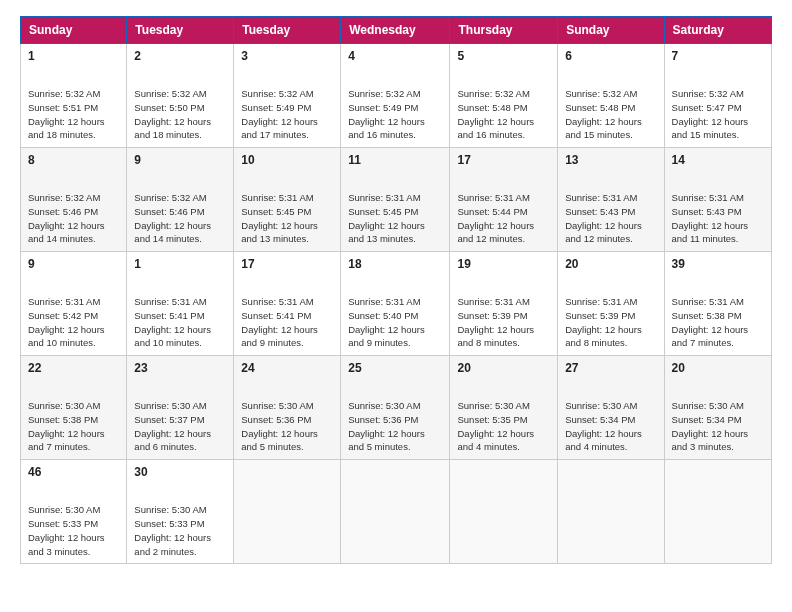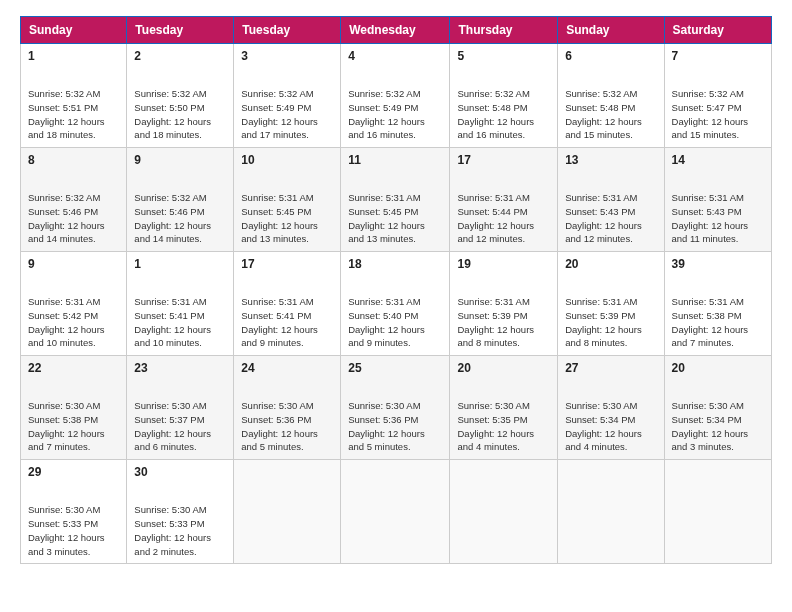--- a/index.html
+++ b/index.html
@@ -341,21 +341,21 @@
         <span class="day-number">20</span>
         <div class="day-info">
           Sunrise: 5:30 AM<br>
           Sunset: 5:34 PM<br>
           Daylight: 12 hours and 3 minutes.
         </div>
       </td>
         </tr>
         <tr>
           <td>
-        <span class="day-number">29</span>
+        <span class="day-number">46</span>
         <div class="day-info">
           Sunrise: 5:30 AM<br>
           Sunset: 5:33 PM<br>
           Daylight: 12 hours and 3 minutes.
         </div>
       </td>
           <td>
         <span class="day-number">30</span>
         <div class="day-info">
           Sunrise: 5:30 AM<br>

